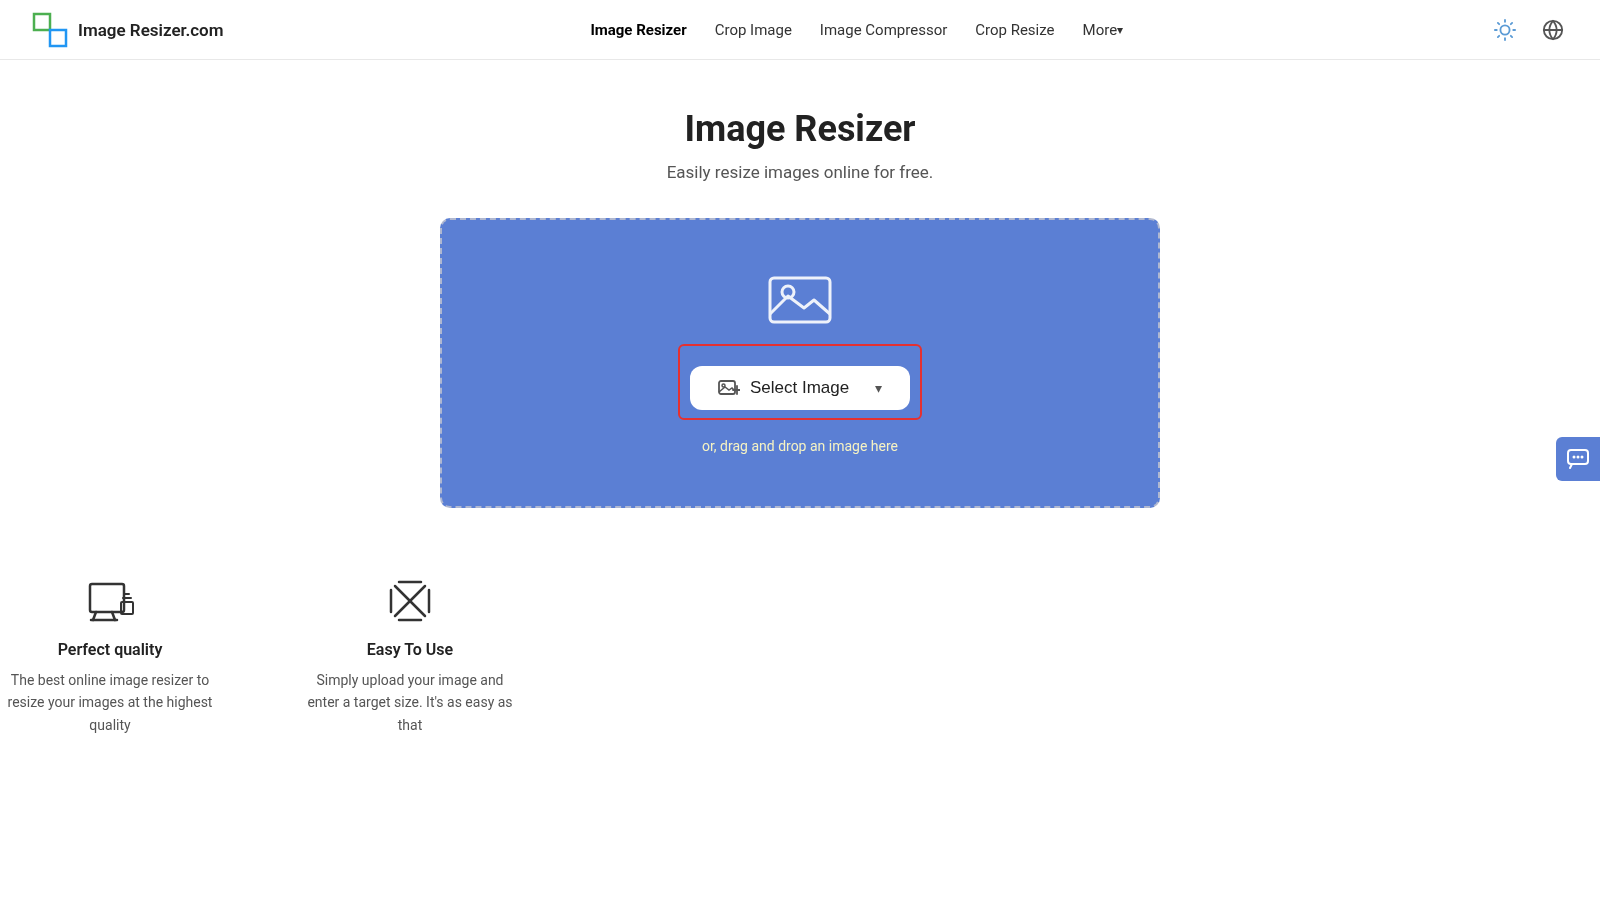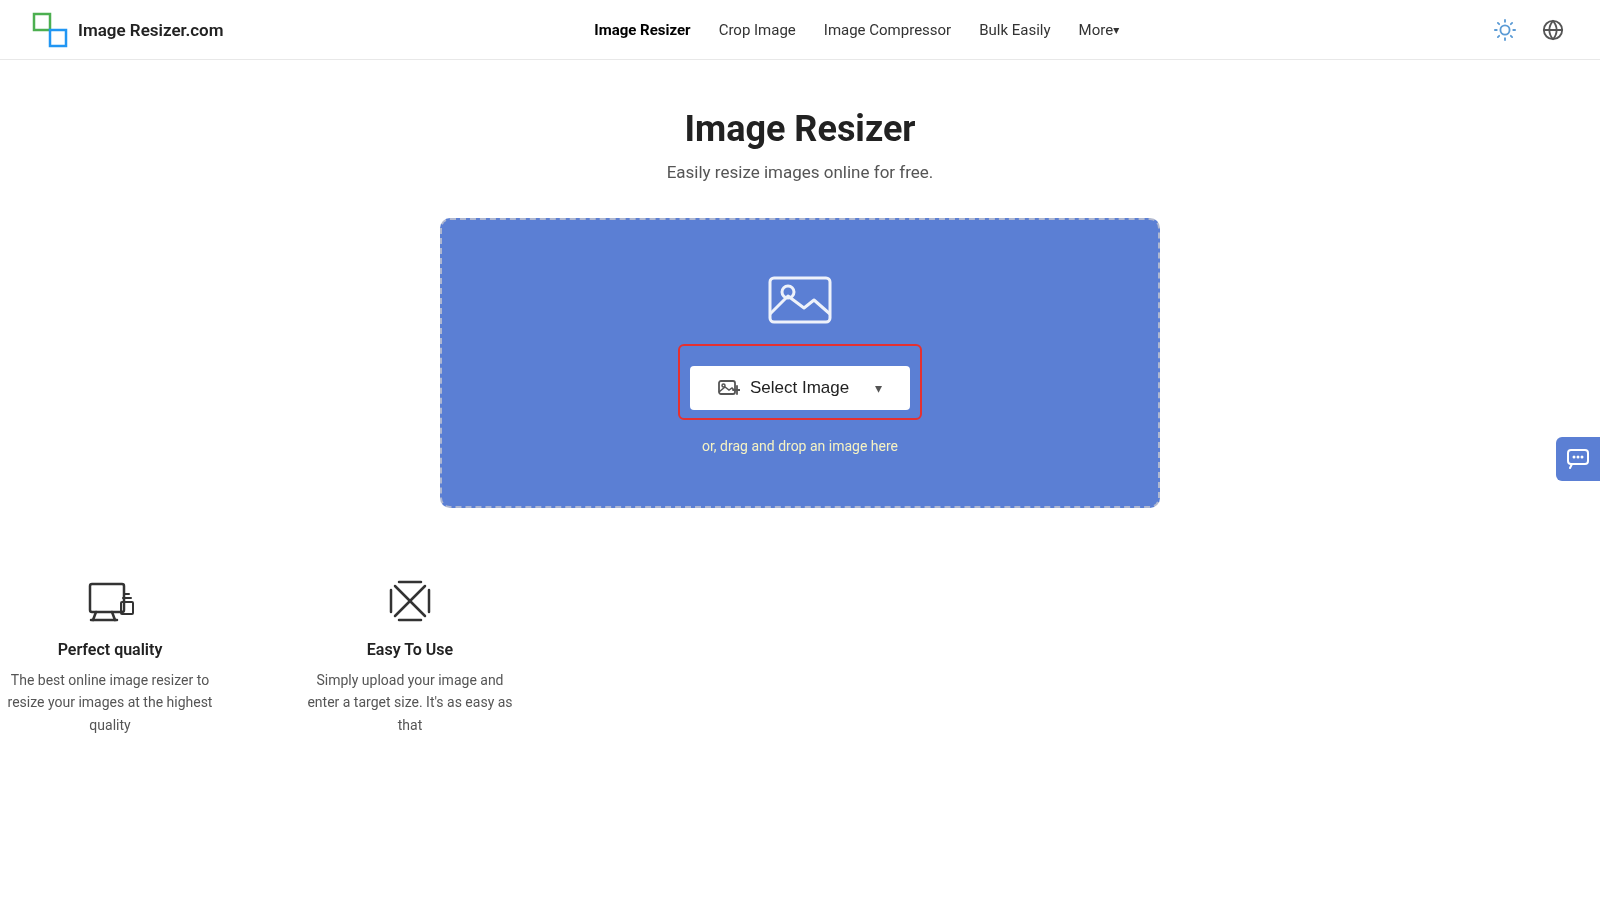--- a/index.html
+++ b/index.html
@@ -41,21 +41,21 @@
     .upload-image-icon { color: #fff; opacity: 0.9; }
     .select-image-wrapper {
       border: 2.5px solid #e53030;
       border-radius: 6px;
       padding: 8px 10px;
       background: transparent;
     }
     .select-image-btn {
       display: flex; align-items: center; gap: 10px;
       background: #fff;
-      border: none; border-radius: 4px;
+      border: none; border-radius: 12px;
       padding: 12px 28px;
       font-size: 17px; font-weight: 500;
       cursor: pointer;
       color: #222;
       min-width: 220px;
       justify-content: space-between;
       margin-top: 12px;
     }
     .select-image-btn-left { display: flex; align-items: center; gap: 10px; }
     .drag-drop-text { color: #fef9c3; font-size: 14px; opacity: 0.95; }
@@ -91,21 +91,21 @@
     <svg class="nav-logo-icon" viewBox="0 0 36 36" fill="none" xmlns="http://www.w3.org/2000/svg">
       <rect x="2" y="2" width="16" height="16" fill="none" stroke="#4CAF50" stroke-width="2.5"></rect>
       <rect x="18" y="18" width="16" height="16" fill="none" stroke="#2196F3" stroke-width="2.5"></rect>
     </svg>
     <span class="nav-logo-text">Image Resizer.com</span>
   </div>
   <div class="nav-links">
     <a class="nav-link active">Image Resizer</a>
     <a class="nav-link">Crop Image</a>
     <a class="nav-link">Image Compressor</a>
-    <a class="nav-link">Bulk Easily</a>
+    <a class="nav-link">Crop Resize</a>
     <a class="nav-link nav-link-more">
       <span>More</span>
       <span style="font-size:12px;">▾</span>
     </a>
   </div>
   <div class="nav-icons">
     <div class="nav-icon-btn">
       <svg width="22" height="22" viewBox="0 0 24 24" fill="none" stroke="#5b9bd5" stroke-width="2" stroke-linecap="round" stroke-linejoin="round">
         <circle cx="12" cy="12" r="5"></circle>
         <line x1="12" y1="1" x2="12" y2="3"></line>

